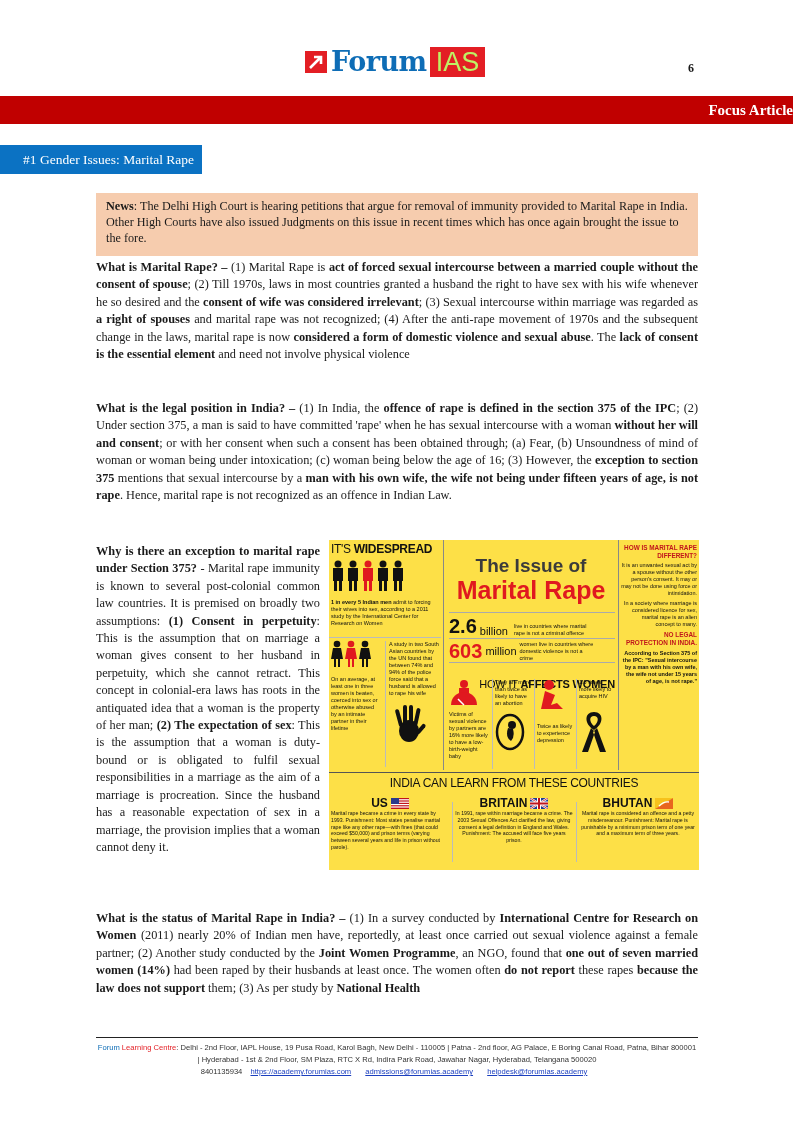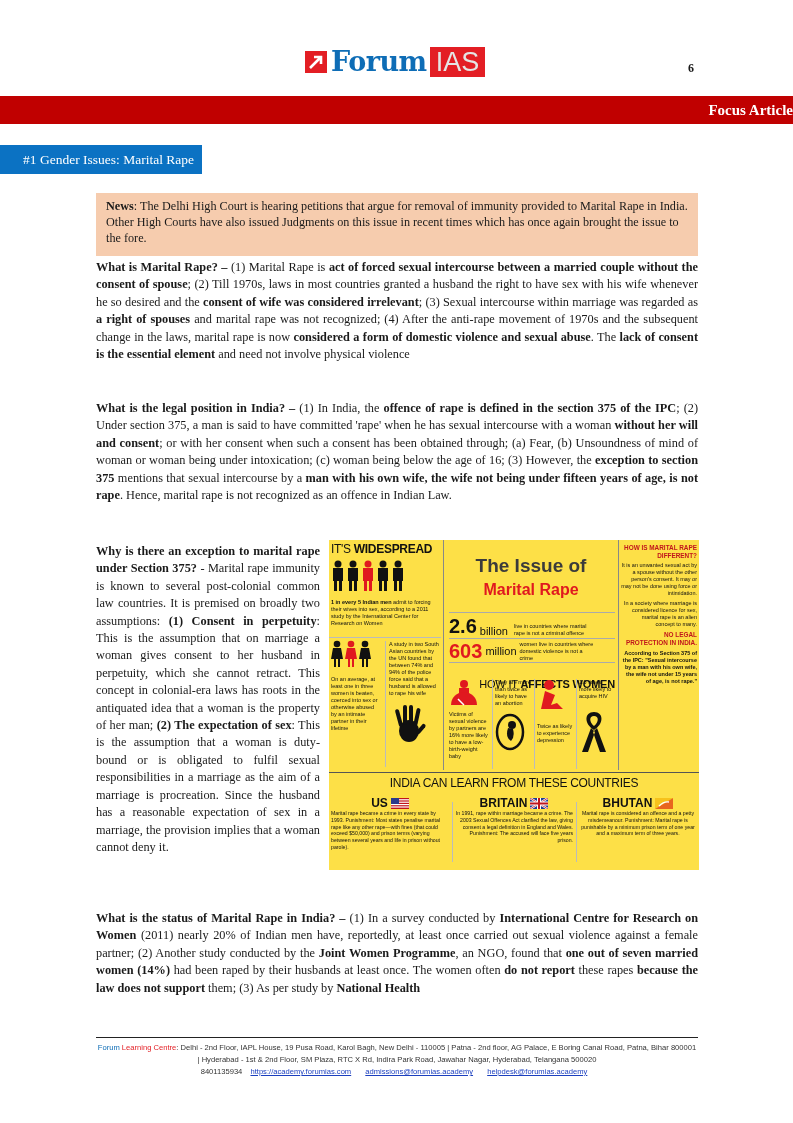--- a/index.html
+++ b/index.html
@@ -2,21 +2,21 @@
 <html><head>
 <meta charset="utf-8">
 <style>
 *{box-sizing:border-box;margin:0;padding:0}
 html,body{width:793px;height:1123px;background:#fff;overflow:hidden}
 body{position:relative;font-family:"DejaVu Serif","Liberation Serif",serif;color:#1a1a1a}
 .logo{position:absolute;left:305px;top:47px;height:30px;display:flex;align-items:center}
 .logo-arrow{width:22px;height:22px;background:#e31e24;position:relative;margin-right:4px}
 .logo-arrow svg{position:absolute;left:0;top:0}
 .logo-forum{font-family:"DejaVu Serif",serif;font-weight:bold;font-size:27px;color:#0e6db6;letter-spacing:-0.5px;line-height:30px}
-.logo-ias{font-family:"Liberation Sans",sans-serif;font-size:27px;color:#e5e5e5;background:#e31e24;padding:0 6px;line-height:30px;margin-left:3px}
+.logo-ias{font-family:"Liberation Sans",sans-serif;font-size:27px;color:#bef264;background:#e31e24;padding:0 6px;line-height:30px;margin-left:3px}
 .page-num{position:absolute;left:688px;top:61px;font-size:12px;font-weight:bold;font-family:"Liberation Serif",serif}
 .focus-bar{position:absolute;left:0;top:96px;width:793px;height:28px;background:#c00000;color:#fff;text-align:right;font-family:"Liberation Serif",serif;font-weight:bold;font-size:15px;line-height:28px}
 .section-tag{position:absolute;left:0;top:145px;width:202px;height:29px;background:#0b72c3;color:#fff;font-family:"Liberation Serif",serif;font-size:13.5px;line-height:29px;text-align:right;padding-right:8px}
 .news-box{position:absolute;left:96px;top:193px;width:602px;height:63px;background:#f6ccae;padding:5px 10px;font-family:"Liberation Serif",serif;font-size:12.2px;line-height:16px}
 .para{position:absolute;left:96px;width:602px;font-family:"Liberation Serif",serif;font-size:12.3px;line-height:17.4px;text-align:justify}
 .para b{font-weight:bold}
 .col-left{position:absolute;left:96px;top:543px;width:224px;font-family:"Liberation Serif",serif;font-size:12.3px;line-height:17.4px;text-align:justify}
 .infographic{position:absolute;left:329px;top:540px;width:370px;height:330px;background:#fde047;font-family:"Liberation Sans",sans-serif;color:#111}
 .ig-sm{font-size:5.5px;line-height:7px;font-family:"Liberation Sans",sans-serif}
 .footer-line{position:absolute;left:96px;top:1037px;width:602px;height:1px;background:#222}
@@ -130,21 +130,21 @@
           <rect x="20" y="2" width="4" height="20" rx="2"></rect>
           <rect x="26" y="5" width="4" height="18" rx="2" transform="rotate(12 28 14)"></rect>
           <rect x="30" y="20" width="4" height="12" rx="2" transform="rotate(40 32 26)"></rect>
         </g>
     </svg>
   </div>
   <div style="position:absolute;left:114px;top:0;width:1px;height:230px;background:#888"></div>
 
   <div style="position:absolute;left:118px;top:14px;width:168px;text-align:center">
     <div style="font-size:19px;font-weight:bold;color:#3b3b3b;line-height:24px">The Issue of</div>
-    <div style="font-size:16px;font-weight:bold;color:#e0191f;line-height:24px">Marital Rape</div>
+    <div style="font-size:25px;font-weight:bold;color:#e0191f;line-height:24px">Marital Rape</div>
   </div>
   <div style="position:absolute;left:120px;top:72px;width:166px;height:1px;background:#aaa"></div>
   <div style="position:absolute;left:120px;top:75px;width:166px;display:flex;align-items:flex-end">
     <span style="font-size:20px;font-weight:bold;line-height:22px">2.6</span>
     <span style="font-size:11px;margin:0 6px 0 3px">billion</span>
     <span class="ig-sm" style="width:80px">live in countries where marital rape is not a criminal offence</span>
   </div>
   <div style="position:absolute;left:120px;top:98px;width:166px;height:1px;background:#aaa"></div>
   <div style="position:absolute;left:120px;top:100px;width:166px;display:flex;align-items:center">
     <span style="font-size:20px;font-weight:bold;color:#e0191f;line-height:22px">603</span>
@@ -212,21 +212,21 @@
             <rect y="4.8" width="18" height="1.2"></rect>
             <rect y="7.2" width="18" height="1.2"></rect>
             <rect y="9.6" width="18" height="1.4"></rect>
           </g>
           <rect width="8" height="6" fill="#2b3a8c"></rect>
         </svg>
     </div>
     <div class="ig-sm" style="font-size:5.2px;line-height:6.8px">Marital rape became a crime in every state by 1993. Punishment: Most states penalise marital rape like any other rape—with fines (that could exceed $50,000) and prison terms (varying between several years and life in prison without parole).</div>
   </div>
   <div style="position:absolute;left:123px;top:262px;width:1px;height:60px;background:#bbb"></div>
-  <div style="position:absolute;left:126px;top:256px;width:118px;text-align:right">
+  <div style="position:absolute;left:126px;top:256px;width:118px;text-align:center">
     <div style="display:flex;justify-content:center;align-items:center;gap:3px">
       <b style="font-size:12px">BRITAIN</b>
       <svg width="18" height="11">
           <rect width="18" height="11" fill="#1d3c8f"></rect>
           <path d="M0 0 L18 11 M18 0 L0 11" stroke="#fff" stroke-width="2.2"></path>
           <path d="M0 0 L18 11 M18 0 L0 11" stroke="#c0151c" stroke-width="0.8"></path>
           <rect x="7" width="4" height="11" fill="#fff"></rect>
           <rect y="3.5" width="18" height="4" fill="#fff"></rect>
           <rect x="8" width="2" height="11" fill="#c0151c"></rect>
           <rect y="4.5" width="18" height="2" fill="#c0151c"></rect>

